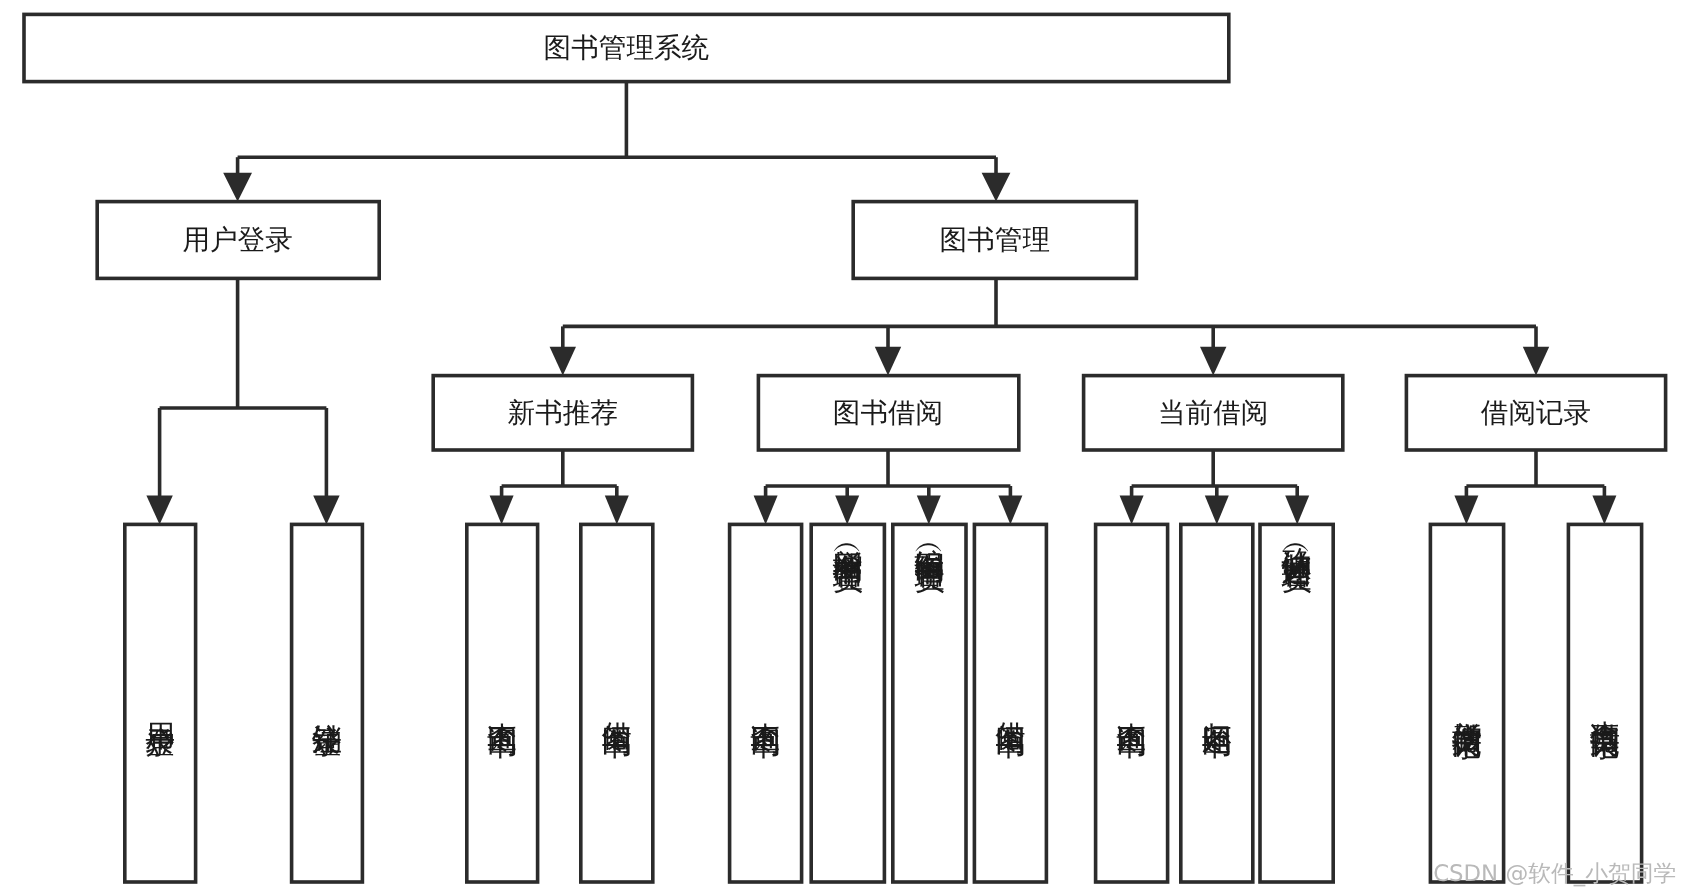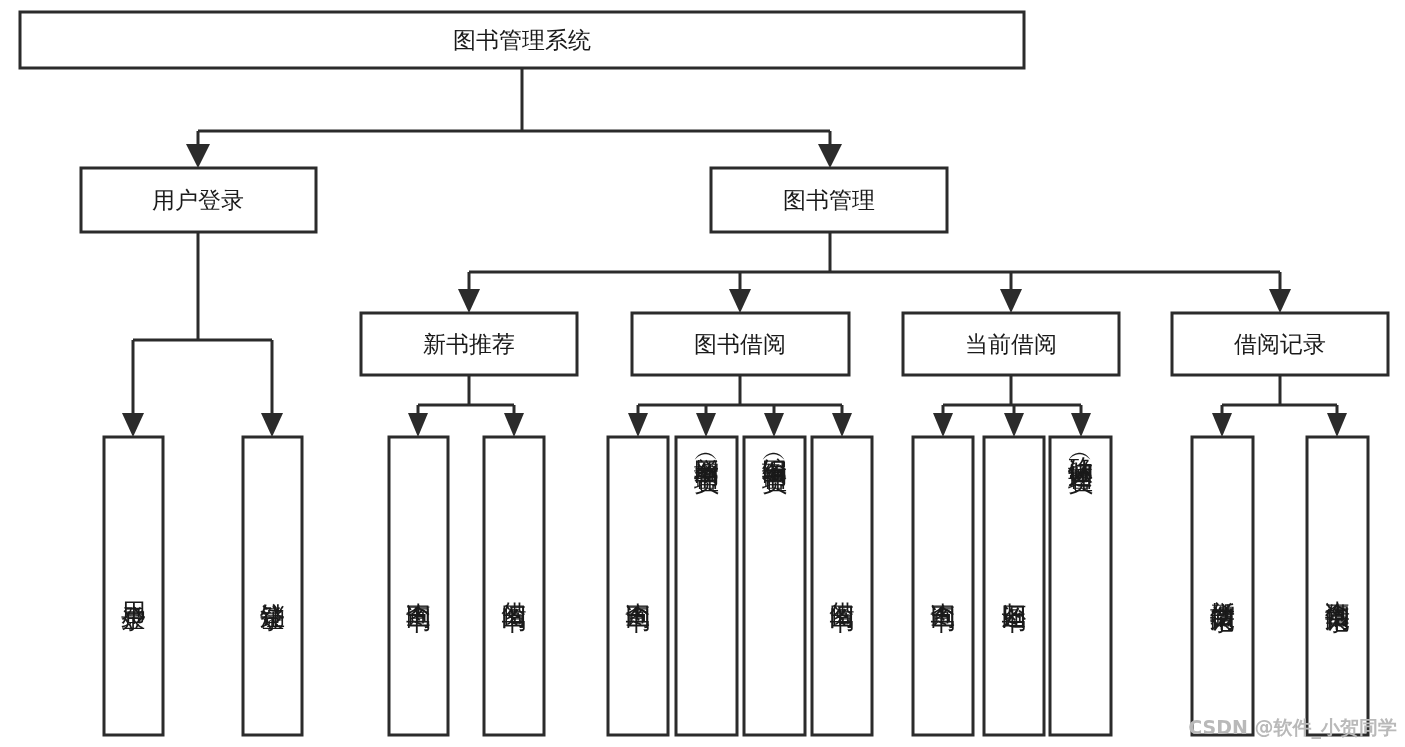--- a/index.html
+++ b/index.html
@@ -62,21 +62,20 @@
   }
   .watermark {
     position: absolute;
     right: 8px;
     bottom: 6px;
     font-family: "DejaVu Sans", "Liberation Sans", sans-serif;
     font-size: 19px;
     color: #b9b9b9;
     white-space: nowrap;
     pointer-events: none;
-    font-weight: bold;
   }
 </style>
 </head>
 <body>
 
 <svg id="diagram" viewBox="0 0 1405 747">
 
   <g>
     <path class="link-line" d="M 522 68 L 522 131"></path>
     <path class="link-line" d="M 198 131 L 830 131"></path>

